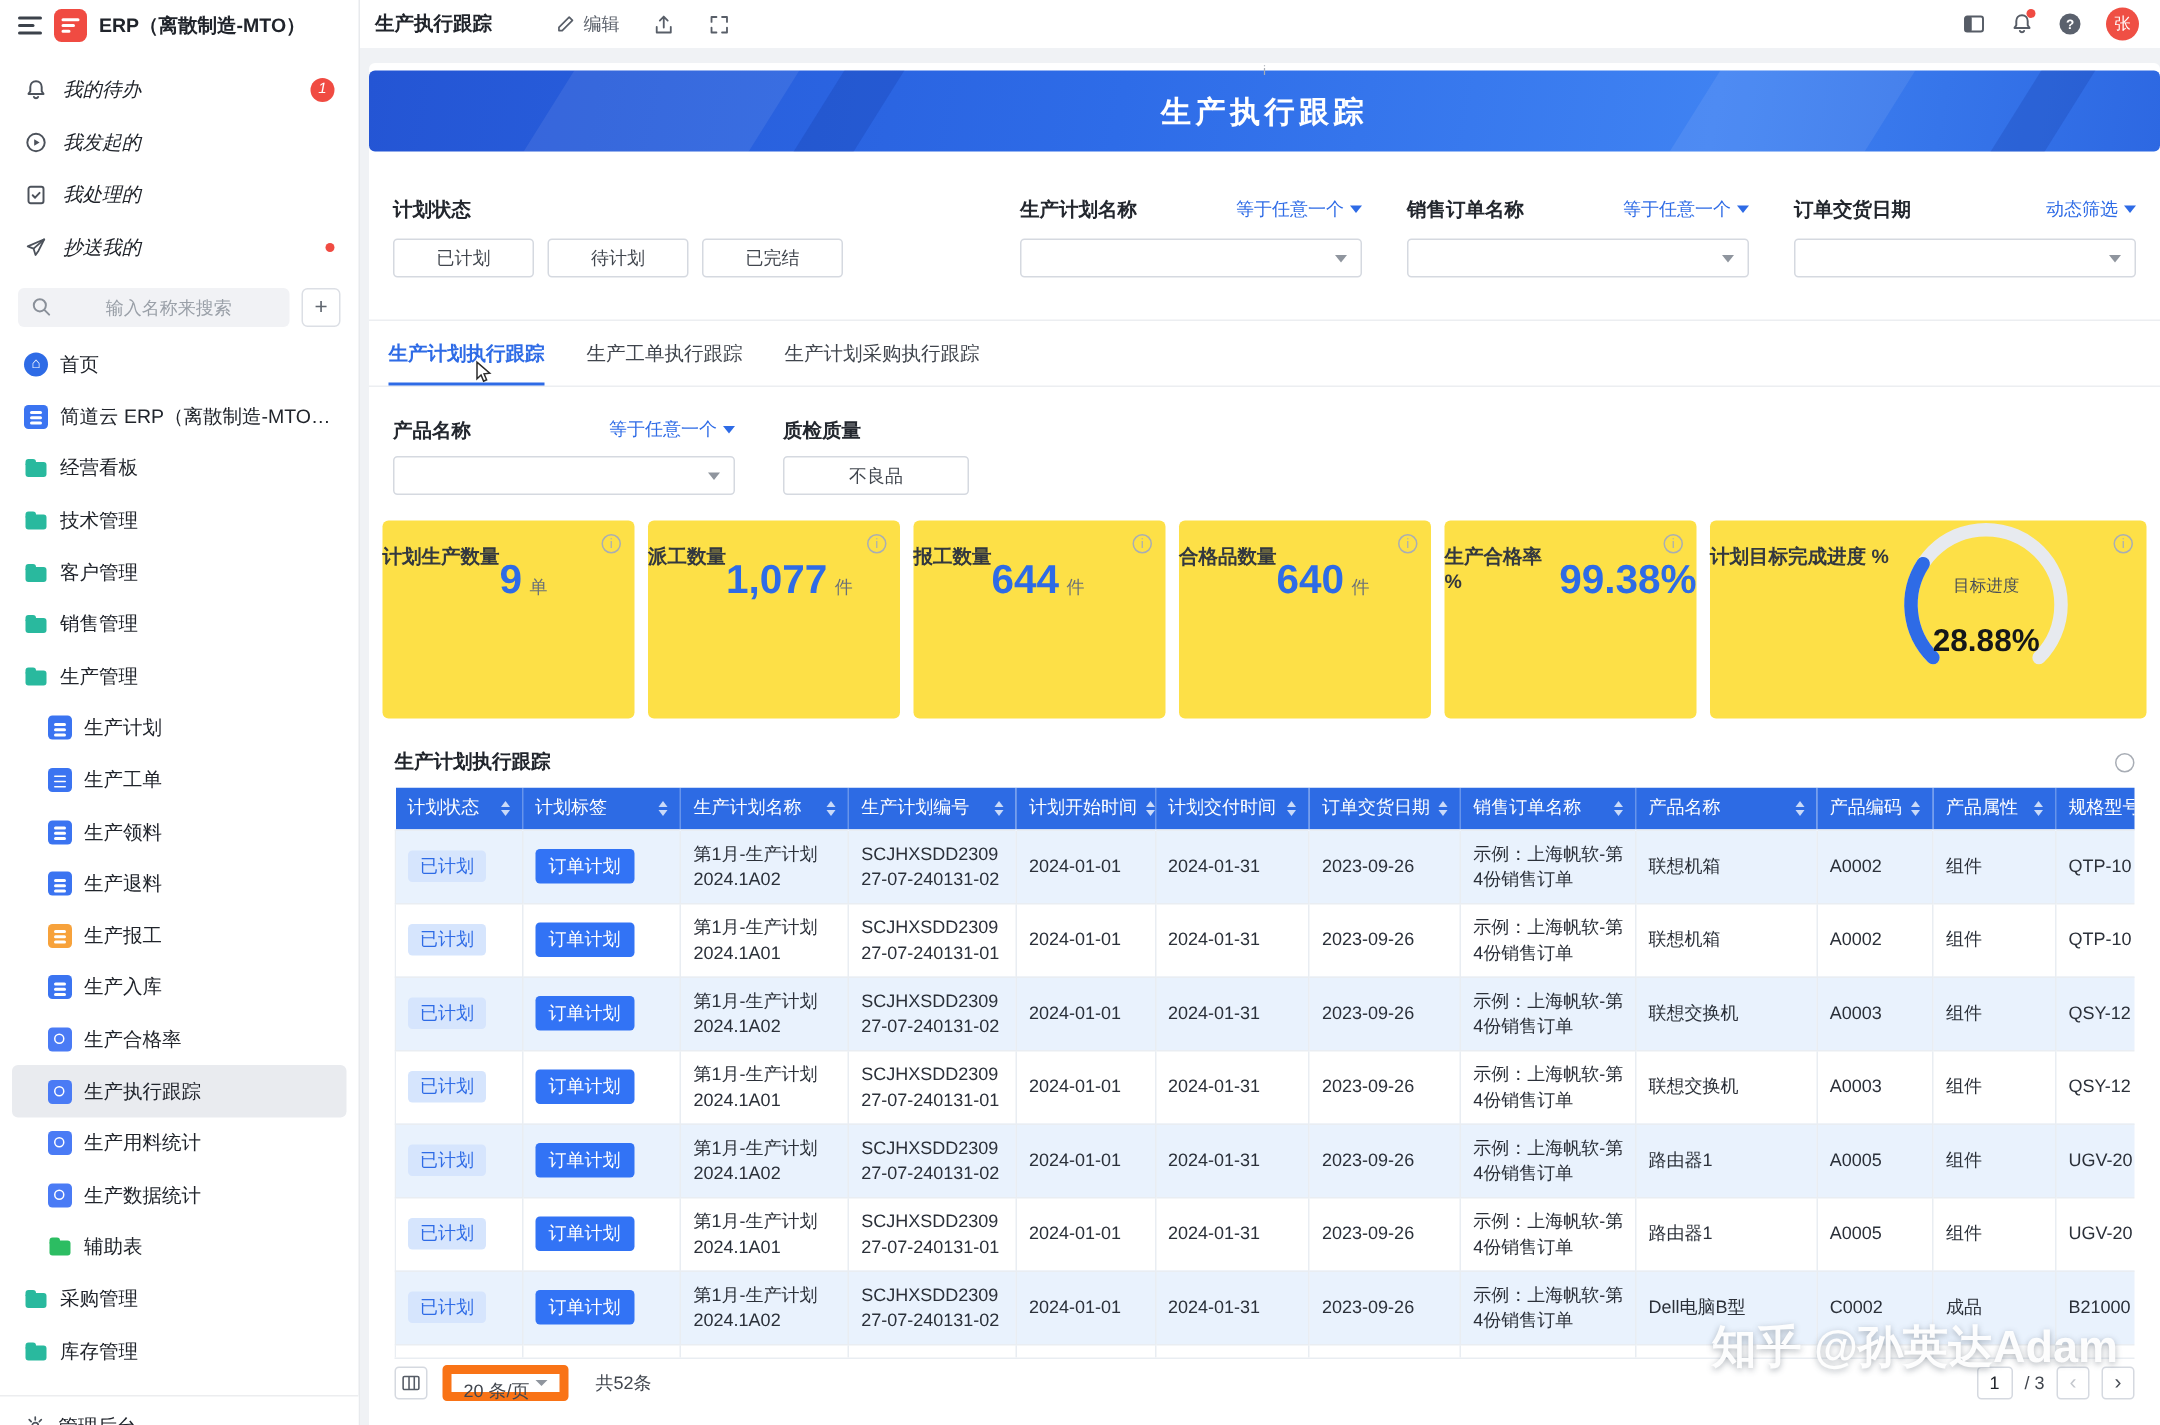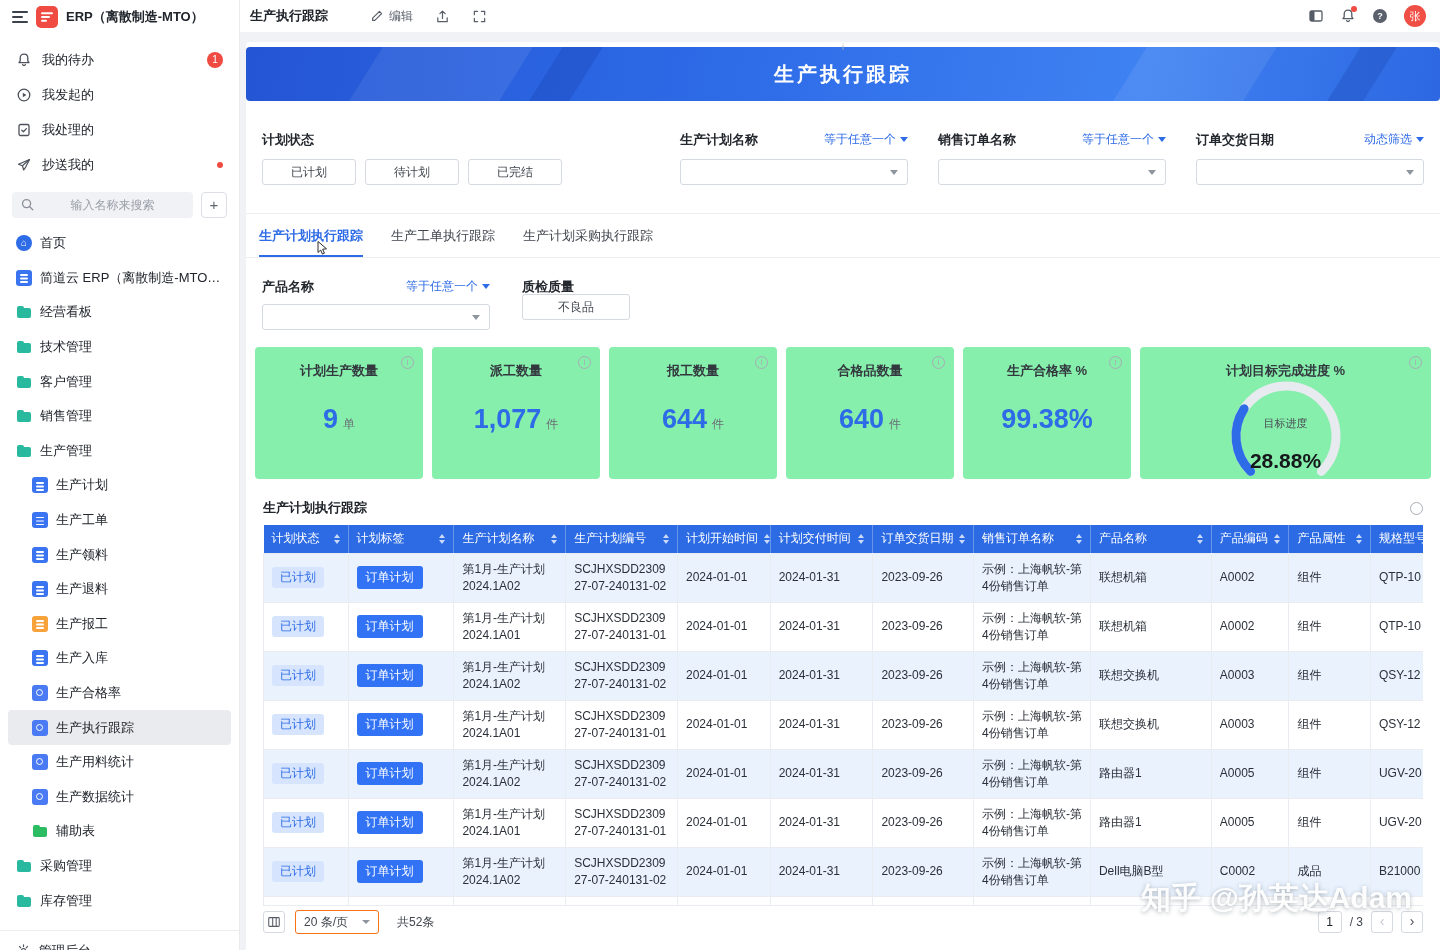--- a/index.html
+++ b/index.html
@@ -8,21 +8,21 @@
   svg { display:block; }
 
   
   .sidebar { position:fixed; left:0; top:0; width:240px; height:950px; background:#fff;
     border-right:1px solid #e8eaed; z-index:20; }
   .sb-head { display:flex; align-items:center; gap:8px; height:34px; padding:0 12px; }
   .hamburger { width:16px; height:12px; display:flex; flex-direction:column; justify-content:space-between; cursor:pointer; }
   .hamburger i { height:1.6px; background:#3c424b; border-radius:1px; }
   .hamburger i:nth-child(2){ width:70%; }
   .app-title { font-size:13px; font-weight:bold; white-space:nowrap; }
-  .quick { margin-top:8px; }
+  .quick { margin-top:8px;font-style:italic; }
   .q-item { height:35px; display:flex; align-items:center; gap:10px; padding:0 16px; font-size:13px; cursor:pointer; }
   .q-badge { margin-left:auto; min-width:16px; height:16px; border-radius:8px; background:#f04b42;
     color:#fff; font-size:10px; line-height:16px; text-align:center; padding:0 4px; }
   .q-badge:empty { display:none; }
   .q-dot { margin-left:auto; width:6px; height:6px; border-radius:50%; background:#f04b42; }
   .sb-search { display:flex; gap:8px; padding:10px 12px 0 12px; align-items:center; }
   .search-box { position:relative; flex:1; }
   .search-box input { width:100%; height:26px; border:none; background:#f1f2f5; border-radius:4px;
     padding:0 8px 0 28px; font-size:12px; color:#20242b; outline:none;text-align:center; }
   .search-box input::placeholder { color:#9aa0a8; }
@@ -99,25 +99,25 @@
     border-top:1px solid #eceef1; border-bottom:1px solid #eceef1; }
   .tab { position:relative; display:flex; align-items:center; font-size:13px; color:#40454d; cursor:pointer; }
   .tab.active { color:#2e6be6; font-weight:bold; }
   .tab.active::after { content:""; position:absolute; left:0; right:0; bottom:0; height:2px; background:#2e6be6; }
   .cursor-svg { position:absolute; left:70px; top:26px; z-index:5; }
 
   .filters2 { display:flex; margin:20px 16px 0 16px; }
   .fgroup2 { width:228px; }
   .fgroup2 .select { margin-top:10px; }
   .qgroup { margin-left:32px; }
-  .qgroup .f-btn { width:108px; display:block; }
+  .qgroup .f-btn { width:124px; margin-top:10px; display:block; }
 
   .stats { display:flex; gap:9px; margin:17px 9px 0 9px; height:132px; }
-  .stat-card { position:relative; flex:0 0 168px; background:#86efac; border-radius:4px;
-    display:flex; flex-direction:column; align-items:center; }
+  .stat-card { position:relative; flex:0 0 168px; background:#fde047; border-radius:4px;
+    display:flex; flex-direction:row; }
   .stat-card.gauge-card { flex:1; }
   .stat-title { margin-top:15px; font-size:13px; font-weight:600; color:#33383f; }
   .stat-value-row { margin-top:24px; display:flex; align-items:baseline; gap:5px; }
   .stat-value { font-size:27px; font-weight:bold; color:#2e6be6; }
   .stat-unit { font-size:12px; color:#6a7078; }
   .stat-unit:empty { display:none; }
   .info { position:absolute; top:9px; right:9px; width:13px; height:13px; border:1px solid #a8adb5;
     border-radius:50%; cursor:pointer; }
   .info::after { content:"i"; position:absolute; inset:0; color:#a8adb5; font-size:9px; line-height:11px; text-align:center; }
   .gauge-wrap { position:relative; margin-top:0; }
@@ -145,21 +145,21 @@
   .tbl td { padding:7px 8px; border:1px solid #e9edf2; vertical-align:middle; line-height:17px; color:#2b3039; }
   .tbl tbody tr { height:48px; cursor:pointer; }
   .tbl tbody tr:nth-child(odd) { background:#e9f2fd; }
   .cell-line { white-space:nowrap; overflow:hidden; }
   .badge { display:inline-block; background:#d6e5fd; color:#2e6be6; border-radius:3px; padding:2px 8px; white-space:nowrap; }
   .tagbtn { display:inline-block; background:#3273f5; color:#fff; border-radius:3px; padding:3px 9px; white-space:nowrap; cursor:pointer; }
 
   .pager { display:flex; align-items:center; height:33px; border-top:1px solid #e9edf2; gap:10px; }
   .pg-icbtn { width:22px; height:22px; border:1px solid #d5d9e0; border-radius:3px; background:#fff;
     display:flex; align-items:center; justify-content:center; cursor:pointer; }
-  .pg-select { position:relative; width:84px; height:24px; border:1px solid #f97316; border-radius:3px;
+  .pg-select { position:relative; width:84px; height:24px; border:6px solid #f97316; border-radius:3px;
     font-size:12px; color:#41464e; line-height:22px; padding:0 8px; cursor:pointer; }
   .pg-select::after { content:""; position:absolute; right:8px; top:50%; margin-top:-2px;
     border-left:4px solid transparent; border-right:4px solid transparent; border-top:4px solid #8f959e; }
   .pg-total { font-size:12px; color:#41464e; margin-left:8px; }
   .pg-right { margin-left:auto; display:flex; align-items:center; gap:8px; }
   .pg-num { width:24px; height:22px; border:1px solid #d5d9e0; border-radius:3px; font-size:12px;
     line-height:20px; text-align:center; cursor:text; }
   .pg-of { font-size:12px; color:#41464e; }
   .pg-nav { width:22px; height:22px; border:1px solid #d5d9e0; border-radius:3px; background:#fff;
     font-size:14px; line-height:19px; text-align:center; cursor:pointer; }

